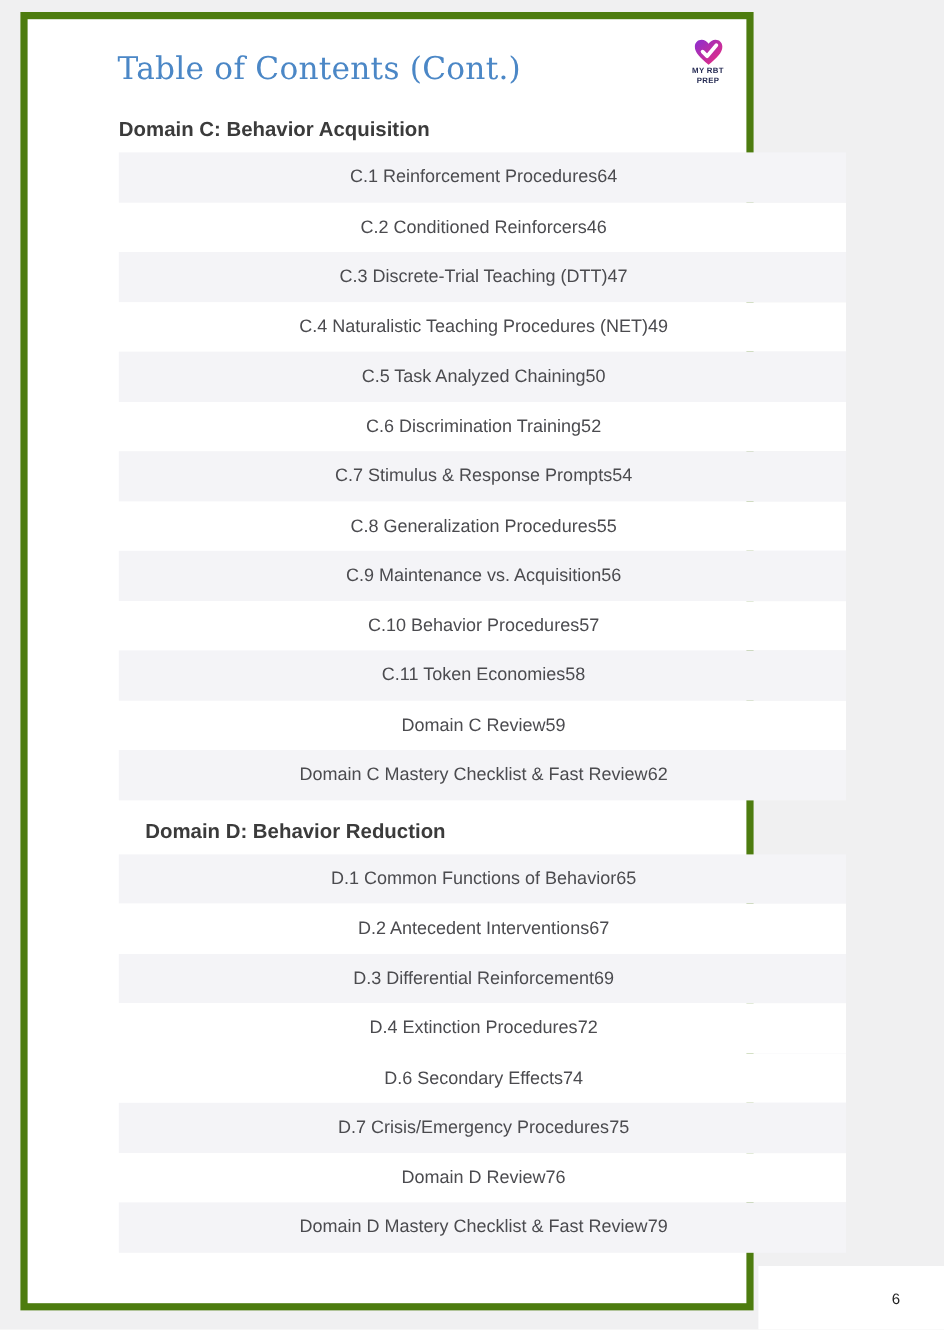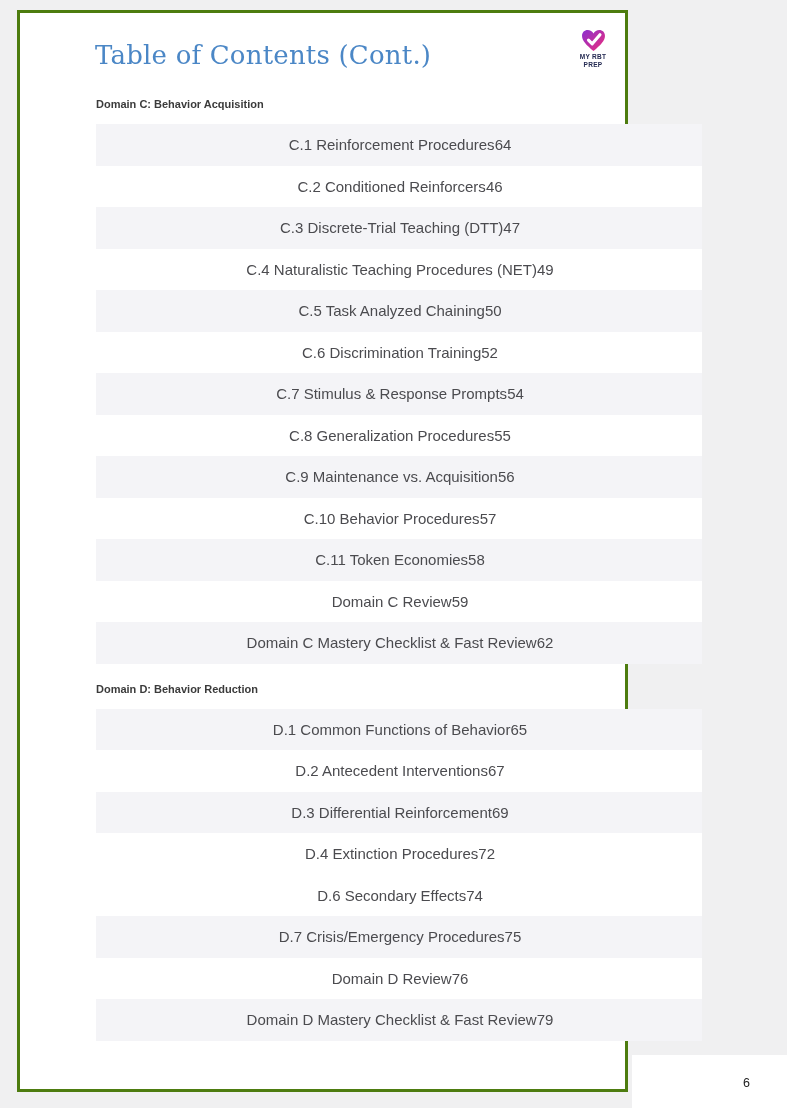--- a/index.html
+++ b/index.html
@@ -9,21 +9,21 @@
     background: #f0f0f1;
     font-family: "Liberation Sans", sans-serif;
     position: relative;
     overflow: hidden;
   }
   .page {
     position: absolute;
     left: 17px; top: 10px;
     width: 611px; height: 1082px;
     background: #ffffff;
-    border: 3px solid #4d7c0f;
+    border: 6px solid #4d7c0f;
   }
   .title {
     position: absolute;
     left: 75px; top: 26px;
     margin: 0;
     font-family: "DejaVu Serif", serif;
     font-weight: 500;
     font-size: 26px;
     line-height: 32px;
     color: #4b87c6;
@@ -43,27 +43,27 @@
     color: #242a52;
     letter-spacing: 0.3px;
     line-height: 7.5px;
   }
   .toc {
     position: absolute;
     left: 76px; top: 82px;
     width: 606px;
   }
   .section-heading {
-    font-size: 11px;
+    font-size: 17px;
     font-weight: bold;
     color: #3b3b3b;
     line-height: 19px;
     margin: 0 0 10px 0;
   }
-  .section-heading.not-first { margin-top: 16px; }
+  .section-heading.not-first { margin-top: 16px; margin-left: 22px; }
   .toc-row {
     height: 41.5px;
     display: flex;
     align-items: center;
     justify-content: center;
     padding: 0 18px 0 20px;
     font-size: 15px;
     color: #4b4b4f;
     background: #ffffff;
   }

